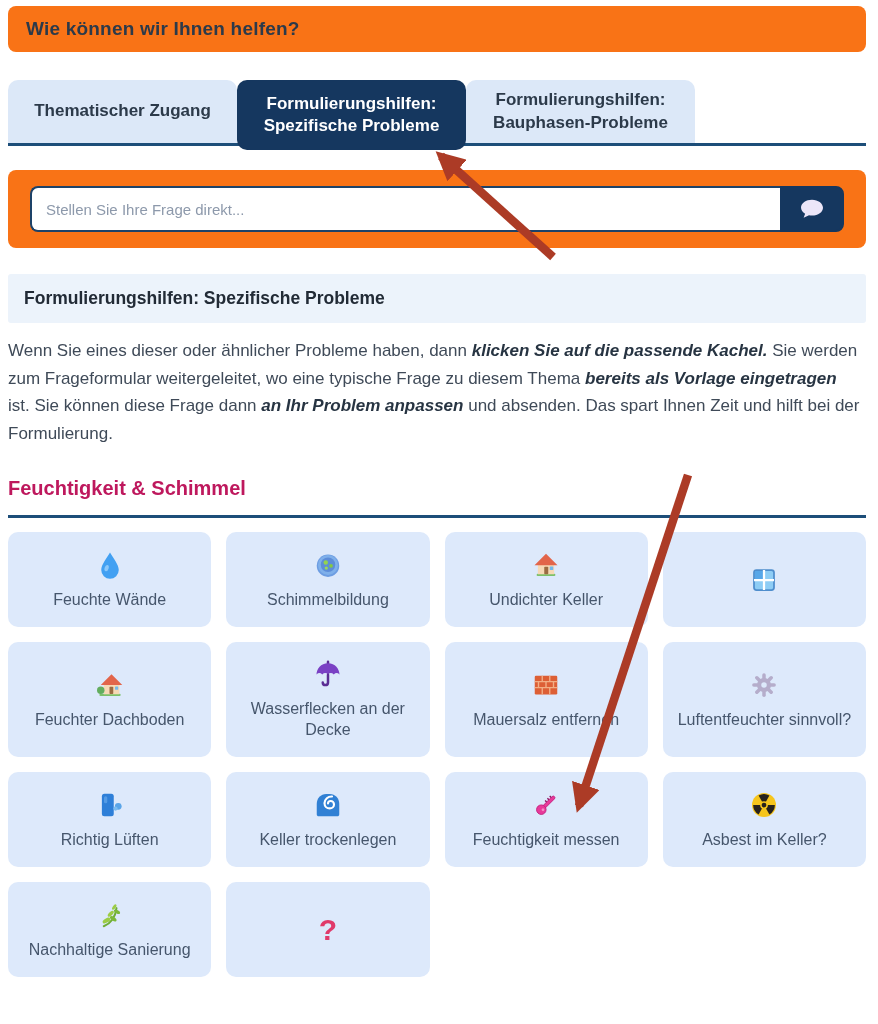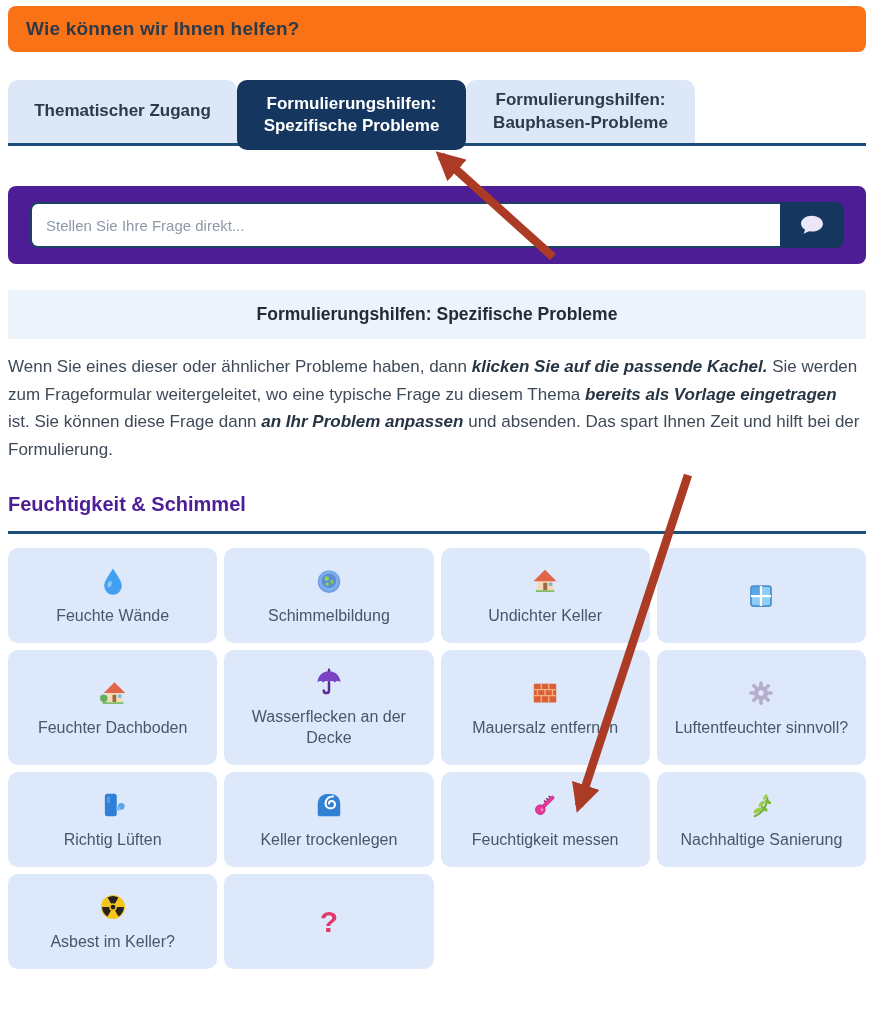--- a/index.html
+++ b/index.html
@@ -14,42 +14,42 @@
   
   .tabs{position:relative;height:70px;margin-top:28px;display:flex;align-items:flex-start;}
   .tabline{position:absolute;left:0;right:0;bottom:4px;height:3px;background:#1d4e79;}
   .tab{width:229px;height:63px;background:#dce8f8;border-radius:10px 10px 0 0;
        display:flex;flex-direction:column;justify-content:center;align-items:center;
        text-align:center;font-weight:bold;font-size:17px;line-height:1.32;color:#2c3a4a;
        cursor:pointer;box-sizing:border-box;}
   .tab.active{background:#15375f;color:#fff;height:70px;border-radius:10px;position:relative;z-index:2;}
 
   
-  .searchbar{margin-top:36px;background:#4c1d95;border-radius:8px;padding:16px 22px;display:flex;}
+  .searchbar{margin-top:20px;background:#f97316;border-radius:8px;padding:16px 22px;display:flex;}
   .searchbar input{flex:1;height:46px;box-sizing:border-box;border:2px solid #1d4268;
        border-right:none;border-radius:8px 0 0 8px;padding:0 14px;font-size:15px;
        font-family:"Liberation Sans",sans-serif;color:#333;outline:none;background:#fff;}
   .searchbar input::placeholder{color:#8d99ab;}
   .sendbtn{width:64px;height:46px;background:#15375f;border:2px solid #15375f;box-sizing:border-box;
        border-radius:0 8px 8px 0;display:flex;align-items:center;justify-content:center;cursor:pointer;}
 
   
   .section{margin-top:26px;background:#ecf3fb;border-radius:3px;padding:14px 16px;
-       font-size:17.5px;font-weight:bold;color:#222b36;text-align:center;}
+       font-size:17.5px;font-weight:bold;color:#222b36;}
 
   
   .intro{margin-top:14px;font-size:17px;line-height:1.62;color:#3f4a58;padding-right:4px;}
   .intro .b{font-weight:bold;color:#273442;font-style:italic;}
 
   
-  .cat{margin-top:30px;font-size:20px;font-weight:bold;color:#4c1d95;
+  .cat{margin-top:30px;font-size:20px;font-weight:bold;color:#be185d;
        padding-bottom:15px;border-bottom:3px solid #1d4e79;}
 
   
-  .grid{margin-top:14px;display:grid;grid-template-columns:repeat(4,1fr);gap:7px;}
+  .grid{margin-top:14px;display:grid;grid-template-columns:repeat(4,1fr);gap:15px;}
   .tile{background:#dde9fb;border-radius:10px;display:flex;flex-direction:column;
        align-items:center;justify-content:center;gap:9px;padding:17px 10px;cursor:pointer;
        box-sizing:border-box;min-height:95px;}
   .tile .lbl{font-size:16px;color:#46566c;text-align:center;line-height:1.32;}
   .ticon{width:30px;height:30px;flex:0 0 auto;}
 
   
   .overlay{position:absolute;left:0;top:0;width:878px;height:1024px;pointer-events:none;z-index:40;}
 </style>
 </head>
@@ -198,42 +198,42 @@
           <circle cx="12" cy="17.3" r="3.8" fill="#e8399a" stroke="#c21f7e" stroke-width="0.7"></circle>
           <circle cx="13" cy="16.4" r="1.1" fill="#f48cc4"></circle>
           <path d="M10.7 4.8H9M10.7 7.4H9M10.7 10H9" stroke="#8e1060" stroke-width="1.1"></path>
         </g>
       </svg>
       <span class="lbl">Feuchtigkeit messen</span>
     </div>
 
     <div class="tile">
       <svg class="ticon" viewBox="0 0 24 24">
-        <path d="M7 21c5.5-2.2 9.3-7.5 10.2-14.5" stroke="#6fae35" stroke-width="1.6" fill="none" stroke-linecap="round"></path>
-        <ellipse cx="9.2" cy="16.4" rx="3.4" ry="1.7" fill="#9ccc45" transform="rotate(-30 9.2 16.4)"></ellipse>
-        <ellipse cx="14.6" cy="15" rx="3" ry="1.5" fill="#7cb83a" transform="rotate(35 14.6 15)"></ellipse>
-        <ellipse cx="12.6" cy="11" rx="3" ry="1.5" fill="#9ccc45" transform="rotate(-45 12.6 11)"></ellipse>
-        <ellipse cx="17.6" cy="9.4" rx="2.7" ry="1.3" fill="#7cb83a" transform="rotate(30 17.6 9.4)"></ellipse>
-        <ellipse cx="15.4" cy="5.6" rx="2.5" ry="1.2" fill="#9ccc45" transform="rotate(-55 15.4 5.6)"></ellipse>
-      </svg>
-      <span class="lbl">Nachhaltige Sanierung</span>
-    </div>
-
-    <div class="tile">
-      <svg class="ticon" viewBox="0 0 24 24">
         <circle cx="12" cy="12" r="9.6" fill="#f6c51c"></circle>
         <g fill="#27221c">
           <path d="M12 12 L16.35 4.47 A8.7 8.7 0 0 0 7.65 4.47 Z"></path>
           <path d="M12 12 L16.35 4.47 A8.7 8.7 0 0 0 7.65 4.47 Z" transform="rotate(120 12 12)"></path>
           <path d="M12 12 L16.35 4.47 A8.7 8.7 0 0 0 7.65 4.47 Z" transform="rotate(240 12 12)"></path>
         </g>
         <circle cx="12" cy="12" r="3.1" fill="#f6c51c"></circle>
         <circle cx="12" cy="12" r="1.9" fill="#27221c"></circle>
       </svg>
       <span class="lbl">Asbest im Keller?</span>
+    </div>
+
+    <div class="tile">
+      <svg class="ticon" viewBox="0 0 24 24">
+        <path d="M7 21c5.5-2.2 9.3-7.5 10.2-14.5" stroke="#6fae35" stroke-width="1.6" fill="none" stroke-linecap="round"></path>
+        <ellipse cx="9.2" cy="16.4" rx="3.4" ry="1.7" fill="#9ccc45" transform="rotate(-30 9.2 16.4)"></ellipse>
+        <ellipse cx="14.6" cy="15" rx="3" ry="1.5" fill="#7cb83a" transform="rotate(35 14.6 15)"></ellipse>
+        <ellipse cx="12.6" cy="11" rx="3" ry="1.5" fill="#9ccc45" transform="rotate(-45 12.6 11)"></ellipse>
+        <ellipse cx="17.6" cy="9.4" rx="2.7" ry="1.3" fill="#7cb83a" transform="rotate(30 17.6 9.4)"></ellipse>
+        <ellipse cx="15.4" cy="5.6" rx="2.5" ry="1.2" fill="#9ccc45" transform="rotate(-55 15.4 5.6)"></ellipse>
+      </svg>
+      <span class="lbl">Nachhaltige Sanierung</span>
     </div>
 
 
 
     <div class="tile">
       <svg class="ticon" viewBox="0 0 24 24">
         <text x="12" y="20" text-anchor="middle" font-family="Liberation Sans, sans-serif" font-size="24" font-weight="bold" fill="#e03a6a">?</text>
       </svg>
     </div>
 

